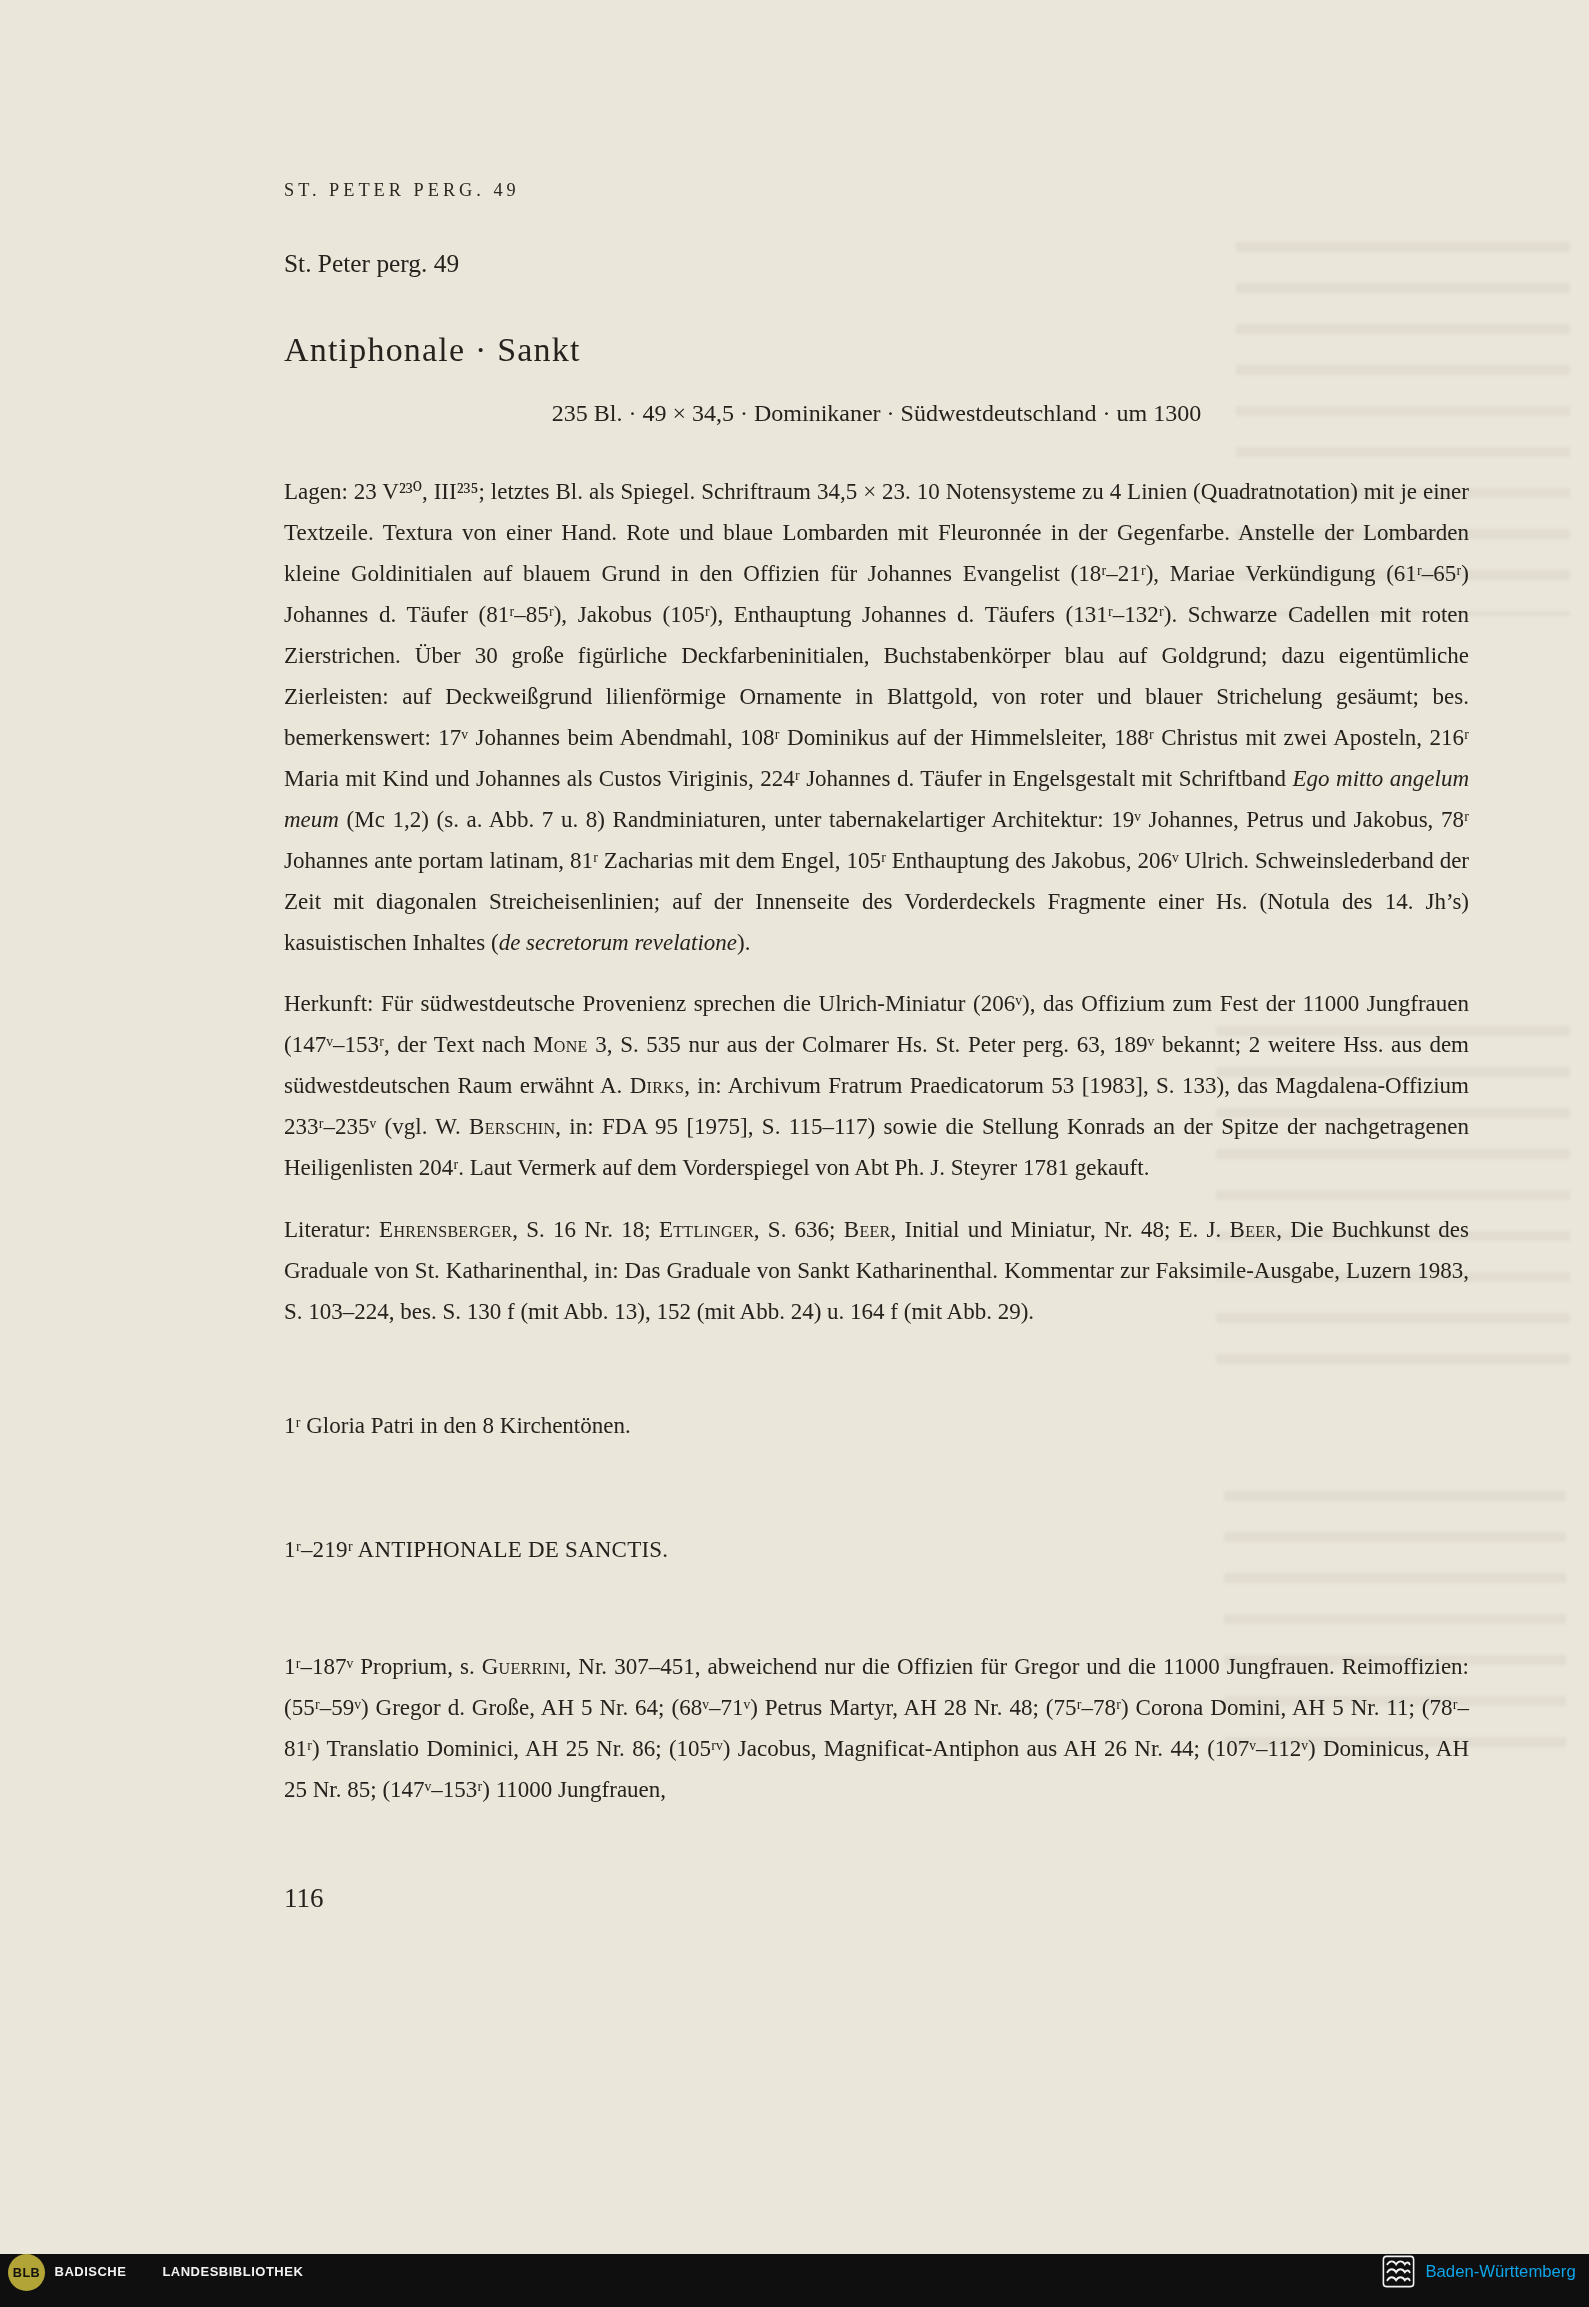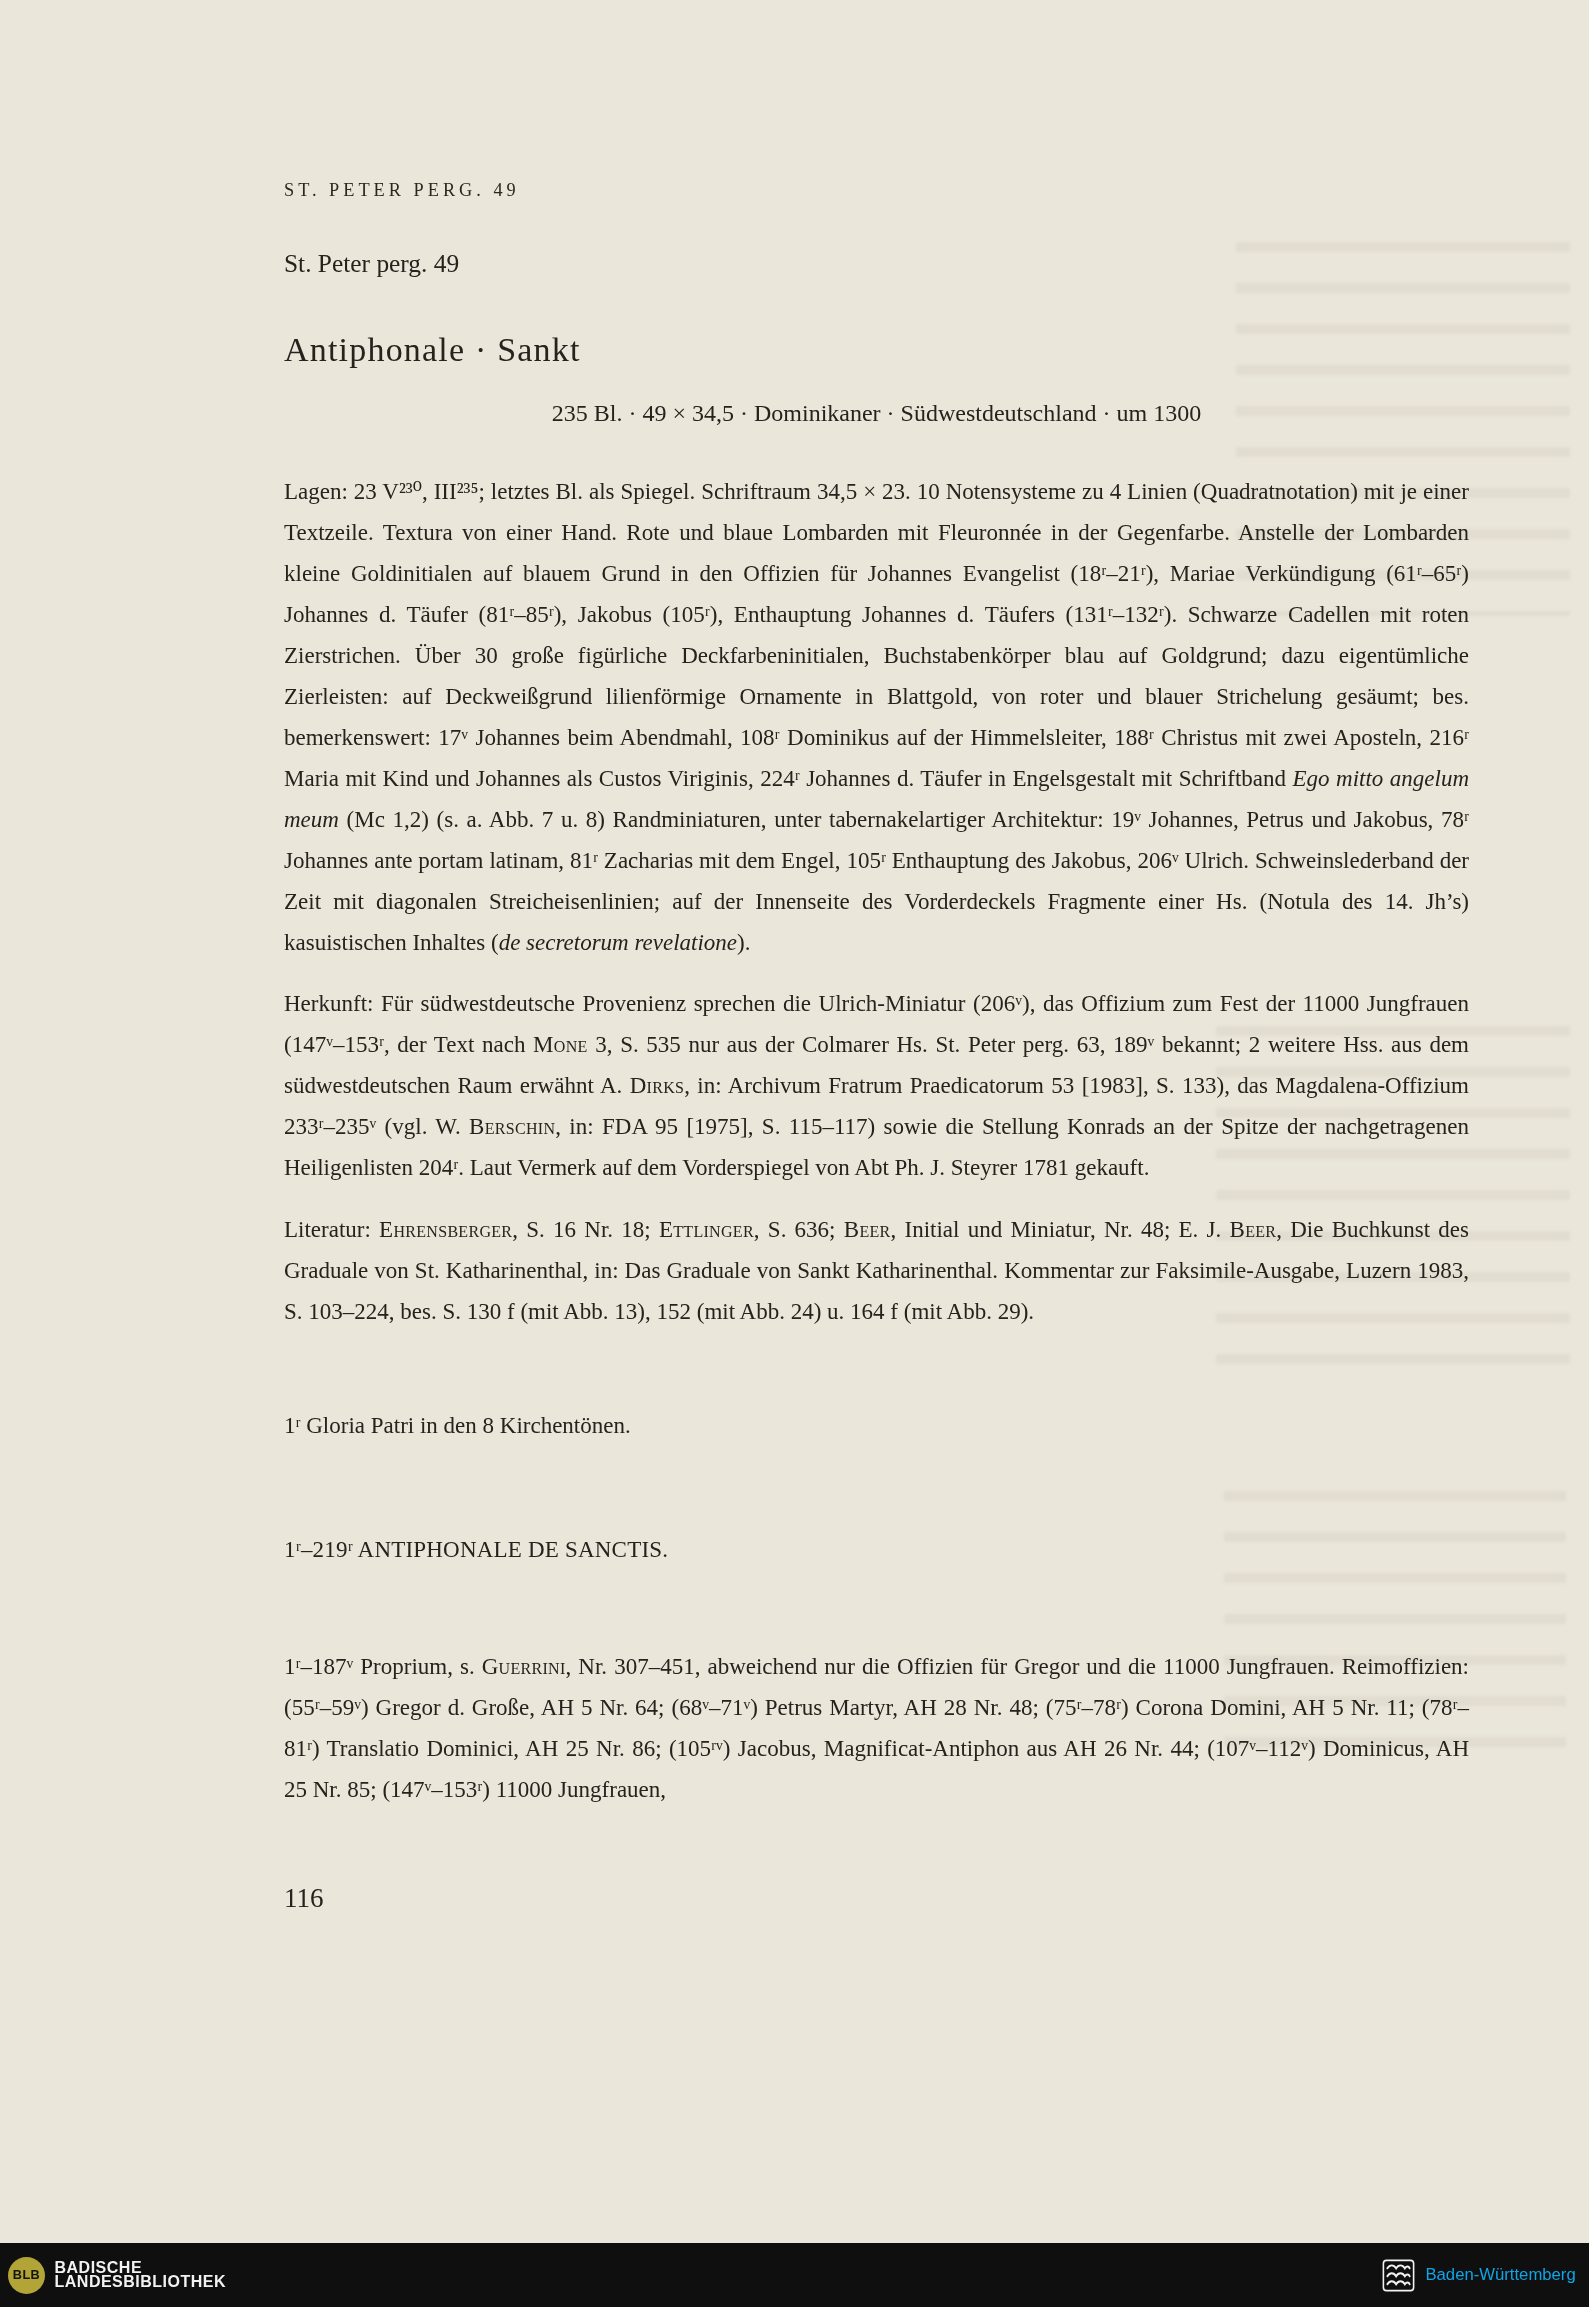--- a/index.html
+++ b/index.html
@@ -49,35 +49,35 @@
   .it{font-style:italic;}
   .sc{font-variant:small-caps;letter-spacing:0.3px;}
 
   .entry-gloria{margin:73px 0 0 0;}
   .section-heading{margin:83px 0 0 0;letter-spacing:0.2px;}
   .proprium{margin:76px 0 16px 0;}
 
   .page-number{font-size:27px;line-height:27px;margin-top:75px;}
 
   .footer{
-    position:absolute;left:0;right:0;bottom:0;height:64px;
+    position:absolute;left:0;right:0;bottom:0;height:53px;
     background:var(--footer_bg);
-    display:flex;align-items:center;justify-content:space-between;
+    display:flex;align-items:flex-start;justify-content:space-between;
     padding:0 14.3px 0 8px;box-sizing:border-box;
     font-family:"Liberation Sans","DejaVu Sans",sans-serif;
   }
   .f-left{display:flex;align-items:center;gap:9.5px;}
   .blb-logo{
     width:37px;height:37px;border-radius:50%;
     background:var(--logo_gold);color:#14130d;
     display:flex;align-items:center;justify-content:center;
     font-size:12.7px;font-weight:bold;letter-spacing:0.4px;
   }
-  .lib-name{display:flex;flex-direction:column;color:#f2f2f2;
-    font-size:16px;font-weight:bold;line-height:14.3px;letter-spacing:0.5px;}
+  .lib-name{display:flex;flex-direction:row;color:#f2f2f2;
+    font-size:13px;font-weight:bold;line-height:14.3px;letter-spacing:0.5px;gap:36px;}
   .f-right{display:flex;align-items:center;gap:9.5px;color:#0ea5e9;}
   .crest{width:35px;height:35px;}
   .region{font-size:16.7px;}
 </style>
 </head>
 <body>
 
 <div class="page">
 
   <div class="ghost g1"></div>

